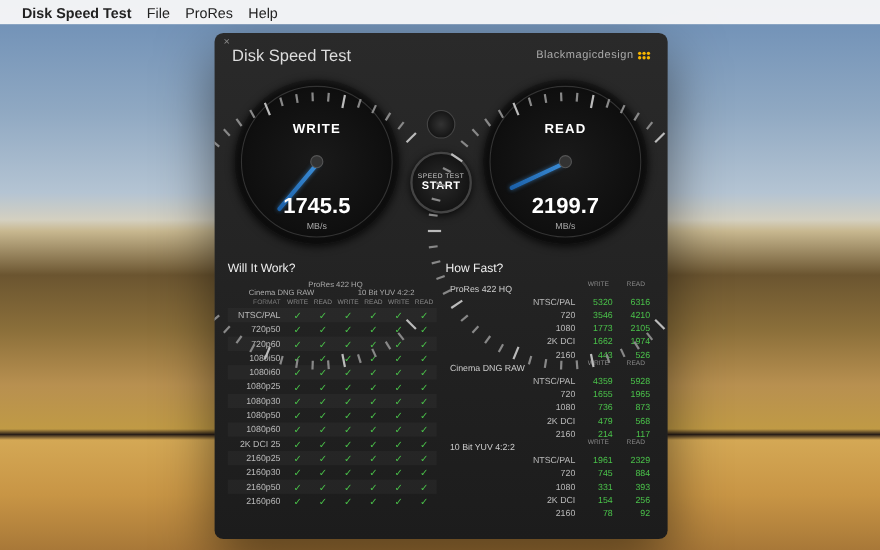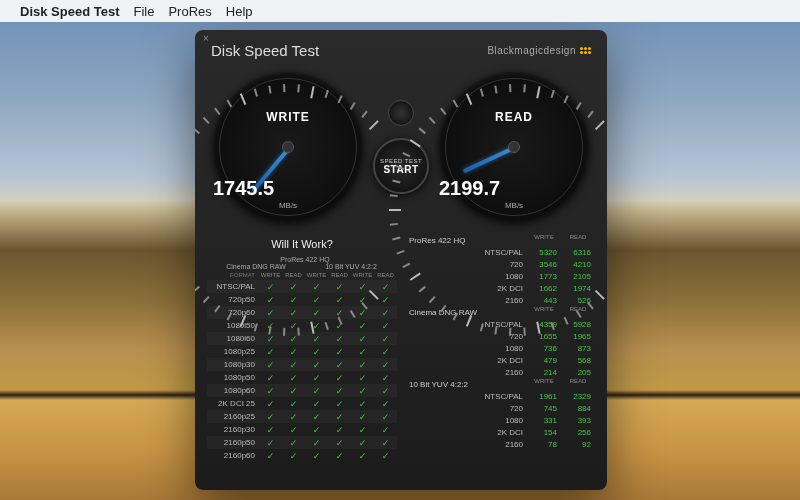--- a/index.html
+++ b/index.html
@@ -17,30 +17,30 @@
 .brand-dots span{width:3px;height:3px;background:#f7b500;border-radius:50%}
 .gauges{display:flex;justify-content:space-between;align-items:center;padding:2px 18px 8px}
 .gauge{width:150px;height:150px;border-radius:50%;position:relative;background:radial-gradient(circle,#1a1a1a 0%,#0f0f0f 60%,#000 100%);box-shadow:inset 0 2px 6px rgba(255,255,255,.08),0 2px 8px rgba(0,0,0,.8)}
 .gauge .ring{position:absolute;inset:6px;border-radius:50%;border:1px solid #333}
 .gauge .ticks{position:absolute;inset:12px;border-radius:50%}
 .gauge .tick{position:absolute;left:50%;top:50%;width:2px;height:8px;background:#888;transform-origin:1px 63px}
 .gauge .tick.major{height:12px;background:#bbb}
 .gauge .label{position:absolute;top:38px;left:0;right:0;text-align:center;color:#fff;font-size:12px;font-weight:600;letter-spacing:1px}
 .gauge .needle{position:absolute;left:50%;top:50%;width:4px;height:58px;background:linear-gradient(to top,#1a5fa8,#3d8fd8);transform-origin:2px 0;border-radius:2px;box-shadow:0 0 4px rgba(61,143,216,.6)}
 .gauge .hub{position:absolute;left:50%;top:50%;width:12px;height:12px;background:#333;border-radius:50%;transform:translate(-50%,-50%);border:1px solid #555}
-.gauge .value{position:absolute;bottom:22px;left:0;right:0;color:#fff;font-size:20px;font-weight:600}
+.gauge .value{position:absolute;bottom:22px;left:0;right:0;text-align:center;color:#fff;font-size:20px;font-weight:600}
 .gauge .unit{position:absolute;bottom:12px;left:0;right:0;text-align:center;color:#aaa;font-size:8px}
 .center-ctrl{display:flex;flex-direction:column;align-items:center;gap:12px}
 .cam{width:26px;height:26px;border-radius:50%;background:radial-gradient(circle,#333 0%,#1a1a1a 60%,#0a0a0a 100%);border:1px solid #444}
 .start-btn{width:56px;height:56px;border-radius:50%;background:radial-gradient(circle,#2a2a2a 0%,#111 80%);border:2px solid #444;display:flex;flex-direction:column;align-items:center;justify-content:center;color:#fff;cursor:pointer;box-shadow:0 2px 8px rgba(0,0,0,.8)}
 .start-btn .line1{font-size:6px;letter-spacing:.5px;color:#ccc}
 .start-btn .line2{font-size:10px;font-weight:700;letter-spacing:.5px}
 .panels{display:flex;padding:4px 12px 8px;gap:8px;color:#ccc;font-size:9px}
 .panel{flex:1}
-.panel-title{text-align:center;font-size:11px;color:#eee;padding:4px 0 6px}
+.panel-title{font-size:11px;color:#eee;padding:4px 0 6px}
 .ww-header{display:grid;grid-template-columns:52px repeat(3,1fr);font-size:7px;color:#aaa;text-align:center;padding-bottom:2px}
 .ww-subheader{display:grid;grid-template-columns:52px repeat(6,1fr);font-size:6px;color:#888;text-align:center;padding-bottom:2px}
 .ww-row{display:grid;grid-template-columns:52px repeat(6,1fr);align-items:center;height:13px}
 .ww-row:nth-child(even){background:rgba(255,255,255,.03)}
 .ww-row .fmt{text-align:right;padding-right:4px;font-size:8px;color:#bbb}
 .check{color:#4ac24a;text-align:center;font-size:9px}
 .hf-group-title{font-size:8px;color:#ccc;padding:2px 0 1px 4px}
 .hf-header{display:grid;grid-template-columns:1fr 34px 34px;font-size:6px;color:#888;text-align:center}
 .hf-row{display:grid;grid-template-columns:1fr 34px 34px;height:12px;align-items:center}
 .hf-row .fmt{text-align:right;padding-right:4px;font-size:8px;color:#bbb}
@@ -316,20 +316,21 @@
           <div class="fmt">2160p60</div>
           <div class="check">✓</div>
           <div class="check">✓</div>
           <div class="check">✓</div>
           <div class="check">✓</div>
           <div class="check">✓</div>
           <div class="check">✓</div>
         </div>
       </div>
     <div class="panel" id="hf-panel">
+      <div class="panel-title">How Fast?</div>
     <div class="hf-header">
           <div class="hf-group-title" style="text-align:left">ProRes 422 HQ</div>
           <div>WRITE</div>
           <div>READ</div>
         </div>
         <div class="hf-row">
           <div class="fmt">NTSC/PAL</div>
           <div class="w">5320</div>
           <div class="r">6316</div>
         </div>
@@ -374,21 +375,21 @@
           <div class="r">873</div>
         </div>
         <div class="hf-row">
           <div class="fmt">2K DCI</div>
           <div class="w">479</div>
           <div class="r">568</div>
         </div>
         <div class="hf-row">
           <div class="fmt">2160</div>
           <div class="w">214</div>
-          <div class="r">205</div>
+          <div class="r">117</div>
         </div>
         <div class="hf-header">
           <div class="hf-group-title" style="text-align:left">10 Bit YUV 4:2:2</div>
           <div>WRITE</div>
           <div>READ</div>
         </div>
         <div class="hf-row">
           <div class="fmt">NTSC/PAL</div>
           <div class="w">1961</div>
           <div class="r">2329</div>

